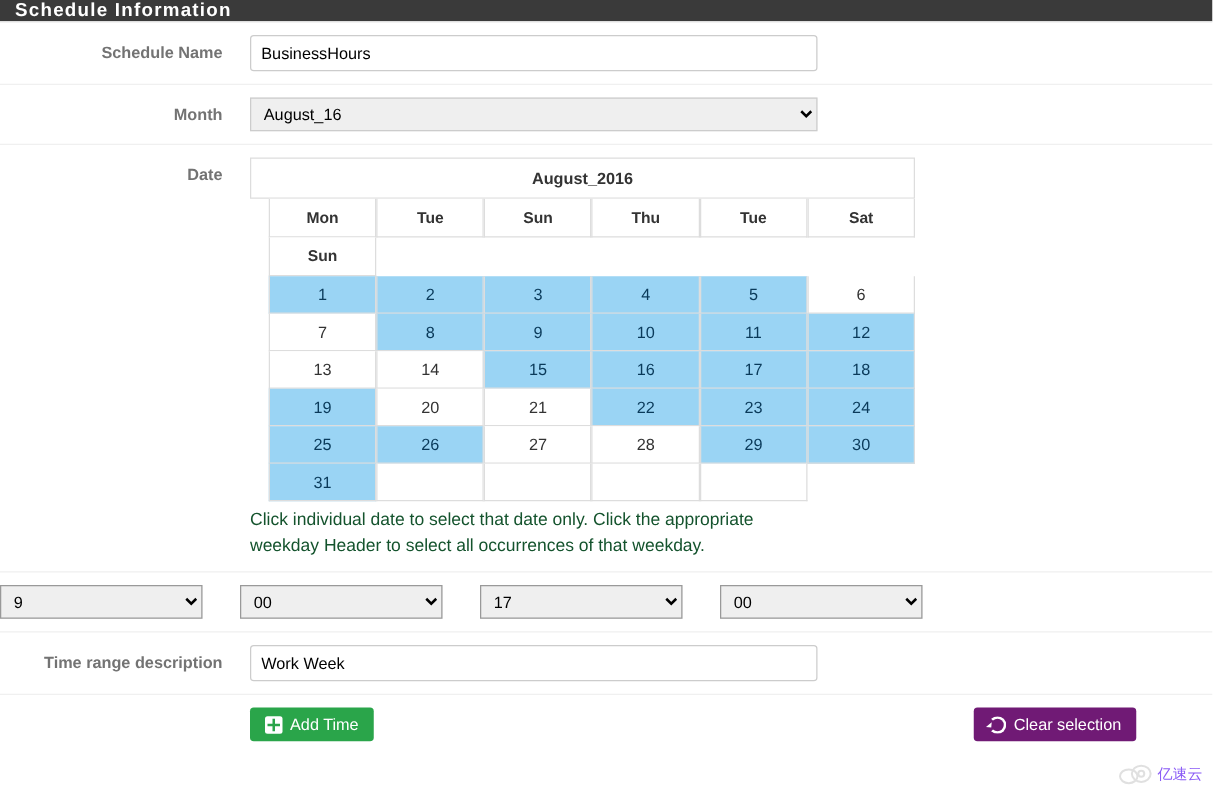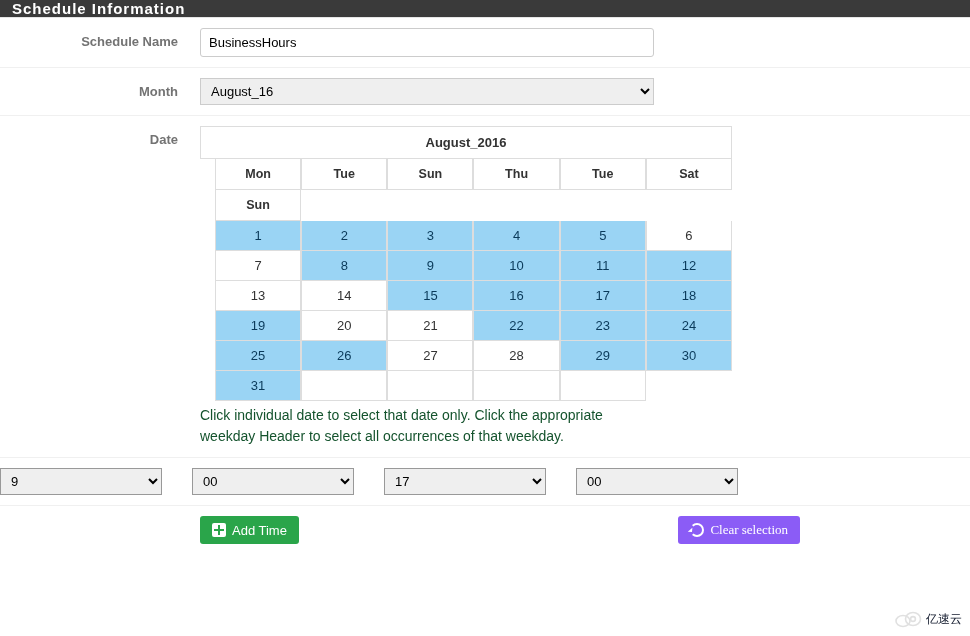--- a/index.html
+++ b/index.html
@@ -16,29 +16,29 @@
 .calendar { width: 532px; }
 .calendar-title { border: 1px solid #ddd; text-align: center; padding: 8px; font-weight: bold; font-size: 13px; background: #fff; }
 .calendar-grid { display: grid; grid-template-columns: repeat(6, 1fr); margin-left: 15px; }
 .cal-head { border: 1px solid #ddd; border-top: none; text-align: center; padding: 8px 0; font-weight: bold; font-size: 12.5px; background: #fff; cursor: pointer; }
 .cal-cell { border: 1px solid #ddd; border-top: none; text-align: center; padding: 7px 0; font-size: 13px; background: #fff; cursor: pointer; }
 .cal-cell.selected { background: #9ad4f4; color: #0a3a5a; font-weight: 500; }
 .cal-cell.empty { cursor: default; }
 .calendar-hint { font-size: 14px; color: #14532d; margin-top: 4px; width: 410px; line-height: 1.5; }
 .btn { display: inline-flex; align-items: center; gap: 6px; padding: 6px 12px; border: none; border-radius: 3px; color: #fff; font-size: 13px; cursor: pointer; }
 .btn-green { background: #2aa54a; }
-.btn-blue { background: #8b5cf6; font-family: Liberation Serif, serif; }
-.btn-row { display: flex; justify-content: space-between; width: 600px; }
+.btn-blue { background: #701a75; }
+.btn-row { display: flex; justify-content: space-between; width: 709px; }
 .icon-plus { display: inline-block; width: 14px; height: 14px; background: #fff; position: relative; border-radius: 2px; }
 .icon-plus::before, .icon-plus::after { content: ''; position: absolute; background: #2aa54a; }
 .icon-plus::before { left: 6px; top: 2px; width: 2px; height: 10px; }
 .icon-plus::after { top: 6px; left: 2px; height: 2px; width: 10px; }
 .icon-refresh { display: inline-block; width: 14px; height: 14px; border: 2px solid #fff; border-radius: 50%; border-left-color: transparent; position: relative; }
 .icon-refresh::after { content: ''; position: absolute; left: -3px; top: 4px; border: 3px solid transparent; border-top-color: #fff; transform: rotate(-40deg); }
-.watermark { position: fixed; right: 8px; bottom: 8px; color: #0f172a; font-size: 12px; display: flex; align-items: flex-end; gap: 4px; pointer-events: none; }
+.watermark { position: fixed; right: 8px; bottom: 8px; color: #8b5cf6; font-size: 12px; display: flex; align-items: flex-end; gap: 4px; pointer-events: none; }
 .watermark svg { opacity: 0.45; }
 </style>
 </head>
 <body>
 
 <div class="header-bar">Schedule Information</div>
 
 <div class="form-section">
 
   <div class="form-row">
@@ -118,20 +118,26 @@
 
   <div class="form-row">
     <div class="form-control-wrap">
       <select class="select-time"><option>9</option></select>
       <select class="select-time"><option>00</option></select>
       <select class="select-time"><option>17</option></select>
       <select class="select-time"><option>00</option></select>
     </div>
   </div>
 
+  <div class="form-row">
+    <div class="form-label">Time range description</div>
+    <div class="form-control-wrap">
+      <input class="text-input" type="text" value="Work Week" style="">
+    </div>
+  </div>
 
   <div class="form-row no-border">
     <div class="form-label"></div>
     <div class="form-control-wrap">
       <div class="btn-row">
         <button class="btn btn-green">
           <span class="icon-plus"></span>
           <span>Add Time</span>
         </button>
         <button class="btn btn-blue">

